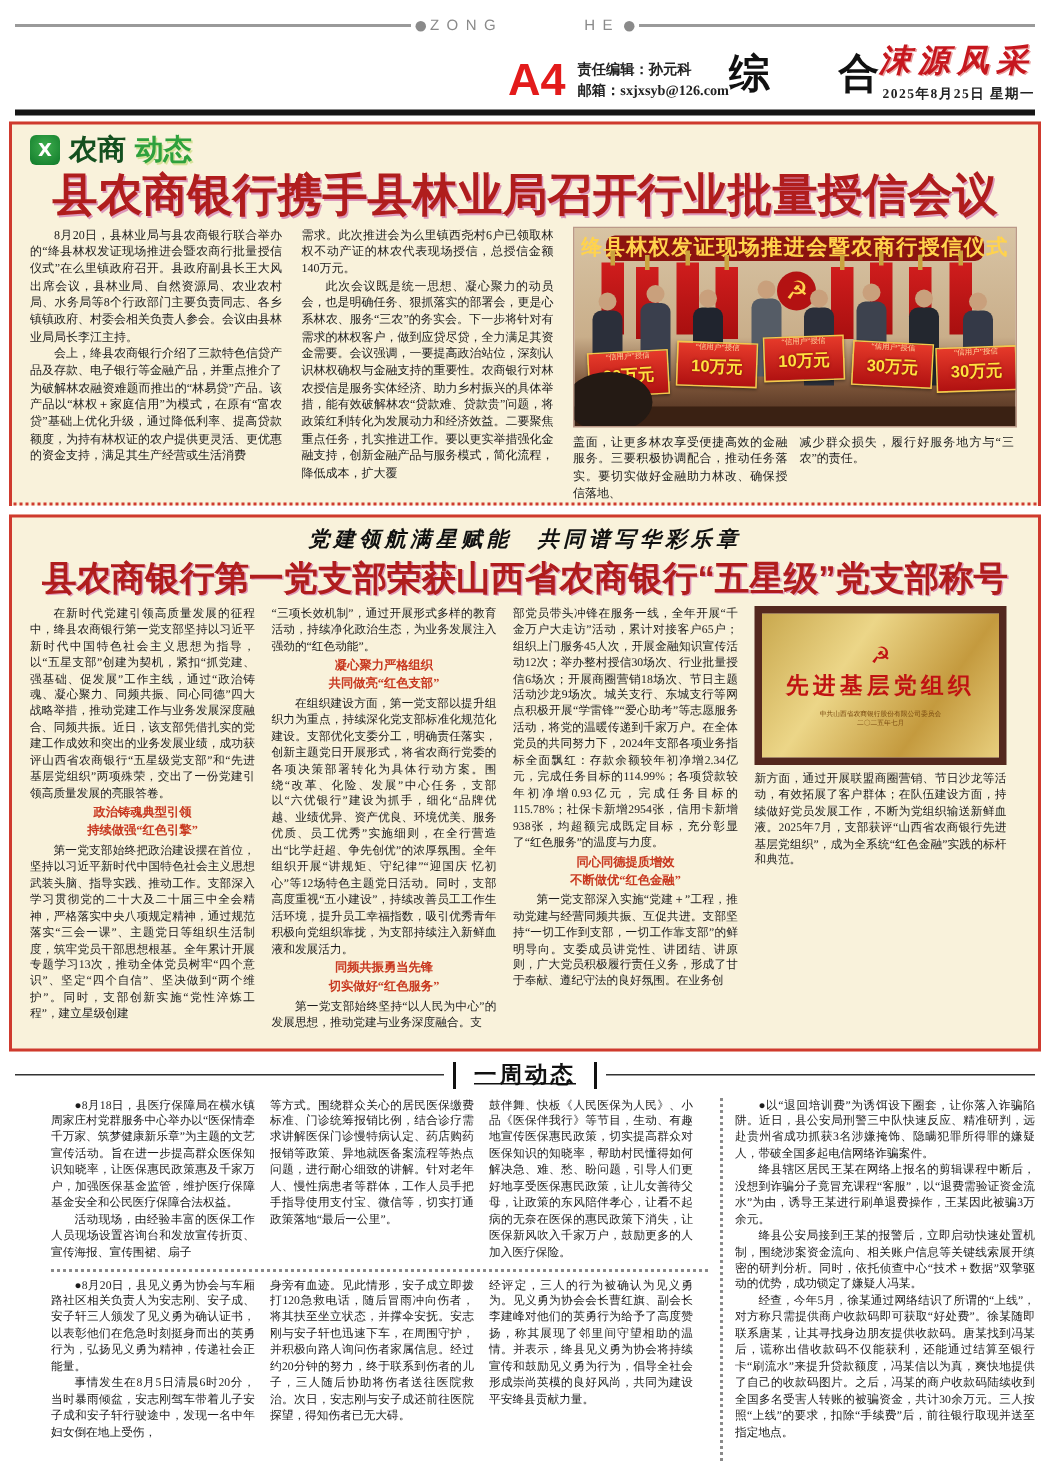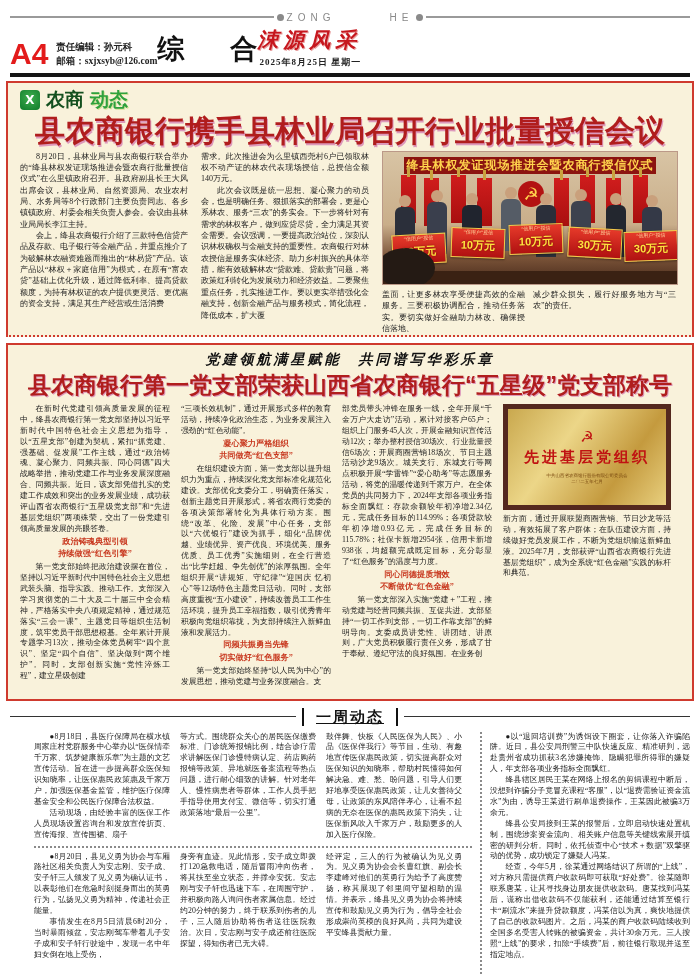--- a/index.html
+++ b/index.html
@@ -5,21 +5,21 @@
   html,body{margin:0;padding:0;}
   body{width:700px;height:980px;background:#fff;position:relative;overflow:hidden;
        font-family:"Liberation Serif","DejaVu Serif",serif;color:#1c1c1c;}
   
   .hdr{padding:10px 10px 0 10px;}
   .pinyin-row{display:flex;align-items:center;height:14px;}
   .pinyin-row .ln{flex:1;height:2px;background:#9a9a9a;}
   .pinyin-row .dot{width:7px;height:7px;border-radius:50%;background:#8a8a8a;margin:0 3px;}
   .pinyin-row .py{color:#8a8a8a;font-family:"Liberation Sans",sans-serif;font-size:10px;letter-spacing:5px;font-weight:normal;}
   .pinyin-row .midgap{width:54px;}
-  .hdr-main{display:flex;justify-content:flex-start;align-items:flex-end;margin-top:2px;}
+  .hdr-main{display:flex;justify-content:flex-end;align-items:flex-end;margin-top:2px;}
   .hdr-left{display:flex;align-items:center;gap:8px;}
   .a4{color:#e31b1b;font-family:"Liberation Sans",sans-serif;font-size:30px;font-weight:900;line-height:1;}
   .ed-lines{font-size:9.5px;line-height:1.5;font-weight:bold;color:#222;}
   .sec-title{font-size:27px;font-weight:900;letter-spacing:0;display:flex;gap:46px;color:#111;margin-bottom:2px;}
   .hdr-right{text-align:right;}
   .masthead{color:#c6171e;font-size:21px;font-weight:900;font-style:italic;letter-spacing:5px;text-shadow:1px 1px 0 #e8a0a0;}
   .date{font-size:9px;font-weight:bold;color:#222;margin-top:2px;letter-spacing:1px;}
   .black-rule{height:3.5px;background:#151515;margin-top:4px;}
   
   .box{margin:4px 6px 0 6px;background:#f9f2db;border:2px solid #cf3a2e;padding:5px 12px 6px 12px;box-sizing:border-box;}
@@ -38,21 +38,21 @@
   .a1col{width:168px;flex:0 0 auto;}
   .a1right{width:294px;flex:0 0 auto;display:flex;flex-direction:column;}
   p.bp{font-size:8px;line-height:1.42;text-align:justify;margin:0;text-indent:2em;}
   p.cont{text-indent:0;}
   .underphoto{display:flex;gap:8px;margin-top:4px;}
   .underphoto div{width:143px;}
   
   .photo{position:relative;width:294px;height:138px;overflow:hidden;border:1px solid #b98;
          background:linear-gradient(#d8c4a4 0%,#c9ae8a 55%,#7a5338 80%,#46291a 100%);}
   .ph-banner{position:absolute;left:7%;top:4%;width:86%;height:13%;background:#8c1410;color:#ffd34d;
-             font-size:12px;font-weight:bold;display:flex;align-items:center;justify-content:center;letter-spacing:1px;white-space:nowrap;}
+             font-size:14px;font-weight:bold;display:flex;align-items:center;justify-content:center;letter-spacing:1px;white-space:nowrap;border-radius:6px;}
   .flag{position:absolute;top:18%;width:15px;height:48px;background:linear-gradient(#d01d1d,#a80f0f);}
   .flag::after{content:"";position:absolute;top:-8px;left:6px;width:3px;height:10px;background:#caa23e;}
   .emblem-circ{position:absolute;left:46%;top:22%;width:26px;height:26px;border-radius:50%;background:#b31212;
                display:flex;align-items:center;justify-content:center;color:#ffd34d;font-size:17px;font-family:"DejaVu Sans",sans-serif;}
   .person{position:absolute;width:20px;height:52px;border-radius:6px 6px 0 0;}
   .person::before{content:"";position:absolute;top:-12px;left:4px;width:12px;height:12px;border-radius:50%;background:#c9a07c;}
   .placard{position:absolute;width:52px;height:28px;background:linear-gradient(#e63a2a,#b01111);border:1px solid #f5c84a;
            text-align:center;color:#ffe23e;box-shadow:0 1px 2px rgba(0,0,0,.4);}
   .placard .lab{font-size:5px;line-height:7px;color:#ffd9a0;white-space:nowrap;overflow:hidden;}
   .placard .amt{font-size:11px;font-weight:900;line-height:18px;font-family:"Liberation Sans",sans-serif;
@@ -260,20 +260,20 @@
         <div class="wcol">
           <p class="bp cont">身旁有血迹。见此情形，安子成立即拨打120急救电话，随后冒雨冲向伤者，将其扶至坐立状态，并撑伞安抚。安志刚与安子轩也迅速下车，在周围守护，并积极向路人询问伤者家属信息。经过约20分钟的努力，终于联系到伤者的儿子，三人随后协助将伤者送往医院救治。次日，安志刚与安子成还前往医院探望，得知伤者已无大碍。</p>
         </div>
         <div class="wcol">
           <p class="bp cont">经评定，三人的行为被确认为见义勇为。见义勇为协会会长曹红旗、副会长李建峰对他们的英勇行为给予了高度赞扬，称其展现了邻里间守望相助的温情。并表示，绛县见义勇为协会将持续宣传和鼓励见义勇为行为，倡导全社会形成崇尚英模的良好风尚，共同为建设平安绛县贡献力量。</p>
         </div>
       </div>
     </div>
     <div class="vdot"></div>
     <div class="week-right">
-      <p class="bp">●以“退回培训费”为诱饵设下圈套，让你落入诈骗陷阱。近日，县公安局刑警三中队快速反应、精准研判，远赴贵州省成功抓获3名涉嫌掩饰、隐瞒犯罪所得罪的嫌疑人，年支部各项业务指标全面飘红。</p>
+      <p class="bp">●以“退回培训费”为诱饵设下圈套，让你落入诈骗陷阱。近日，县公安局刑警三中队快速反应、精准研判，远赴贵州省成功抓获3名涉嫌掩饰、隐瞒犯罪所得罪的嫌疑人，带破全国多起电信网络诈骗案件。</p>
       <p class="bp">绛县辖区居民王某在网络上报名的剪辑课程中断后，没想到诈骗分子竟冒充课程“客服”，以“退费需验证资金流水”为由，诱导王某进行刷单退费操作，王某因此被骗3万余元。</p>
       <p class="bp">绛县公安局接到王某的报警后，立即启动快速处置机制，围绕涉案资金流向、相关账户信息等关键线索展开缜密的研判分析。同时，依托侦查中心“技术＋数据”双擎驱动的优势，成功锁定了嫌疑人冯某。</p>
       <p class="bp">经查，今年5月，徐某通过网络结识了所谓的“上线”，对方称只需提供商户收款码即可获取“好处费”。徐某随即联系唐某，让其寻找身边朋友提供收款码。唐某找到冯某后，谎称出借收款码不仅能获利，还能通过结算至银行卡“刷流水”来提升贷款额度，冯某信以为真，爽快地提供了自己的收款码图片。之后，冯某的商户收款码陆续收到全国多名受害人转账的被骗资金，共计30余万元。三人按照“上线”的要求，扣除“手续费”后，前往银行取现并送至指定地点。</p>
 
     </div>
   </div>
 </div>
 
 </body></html>

